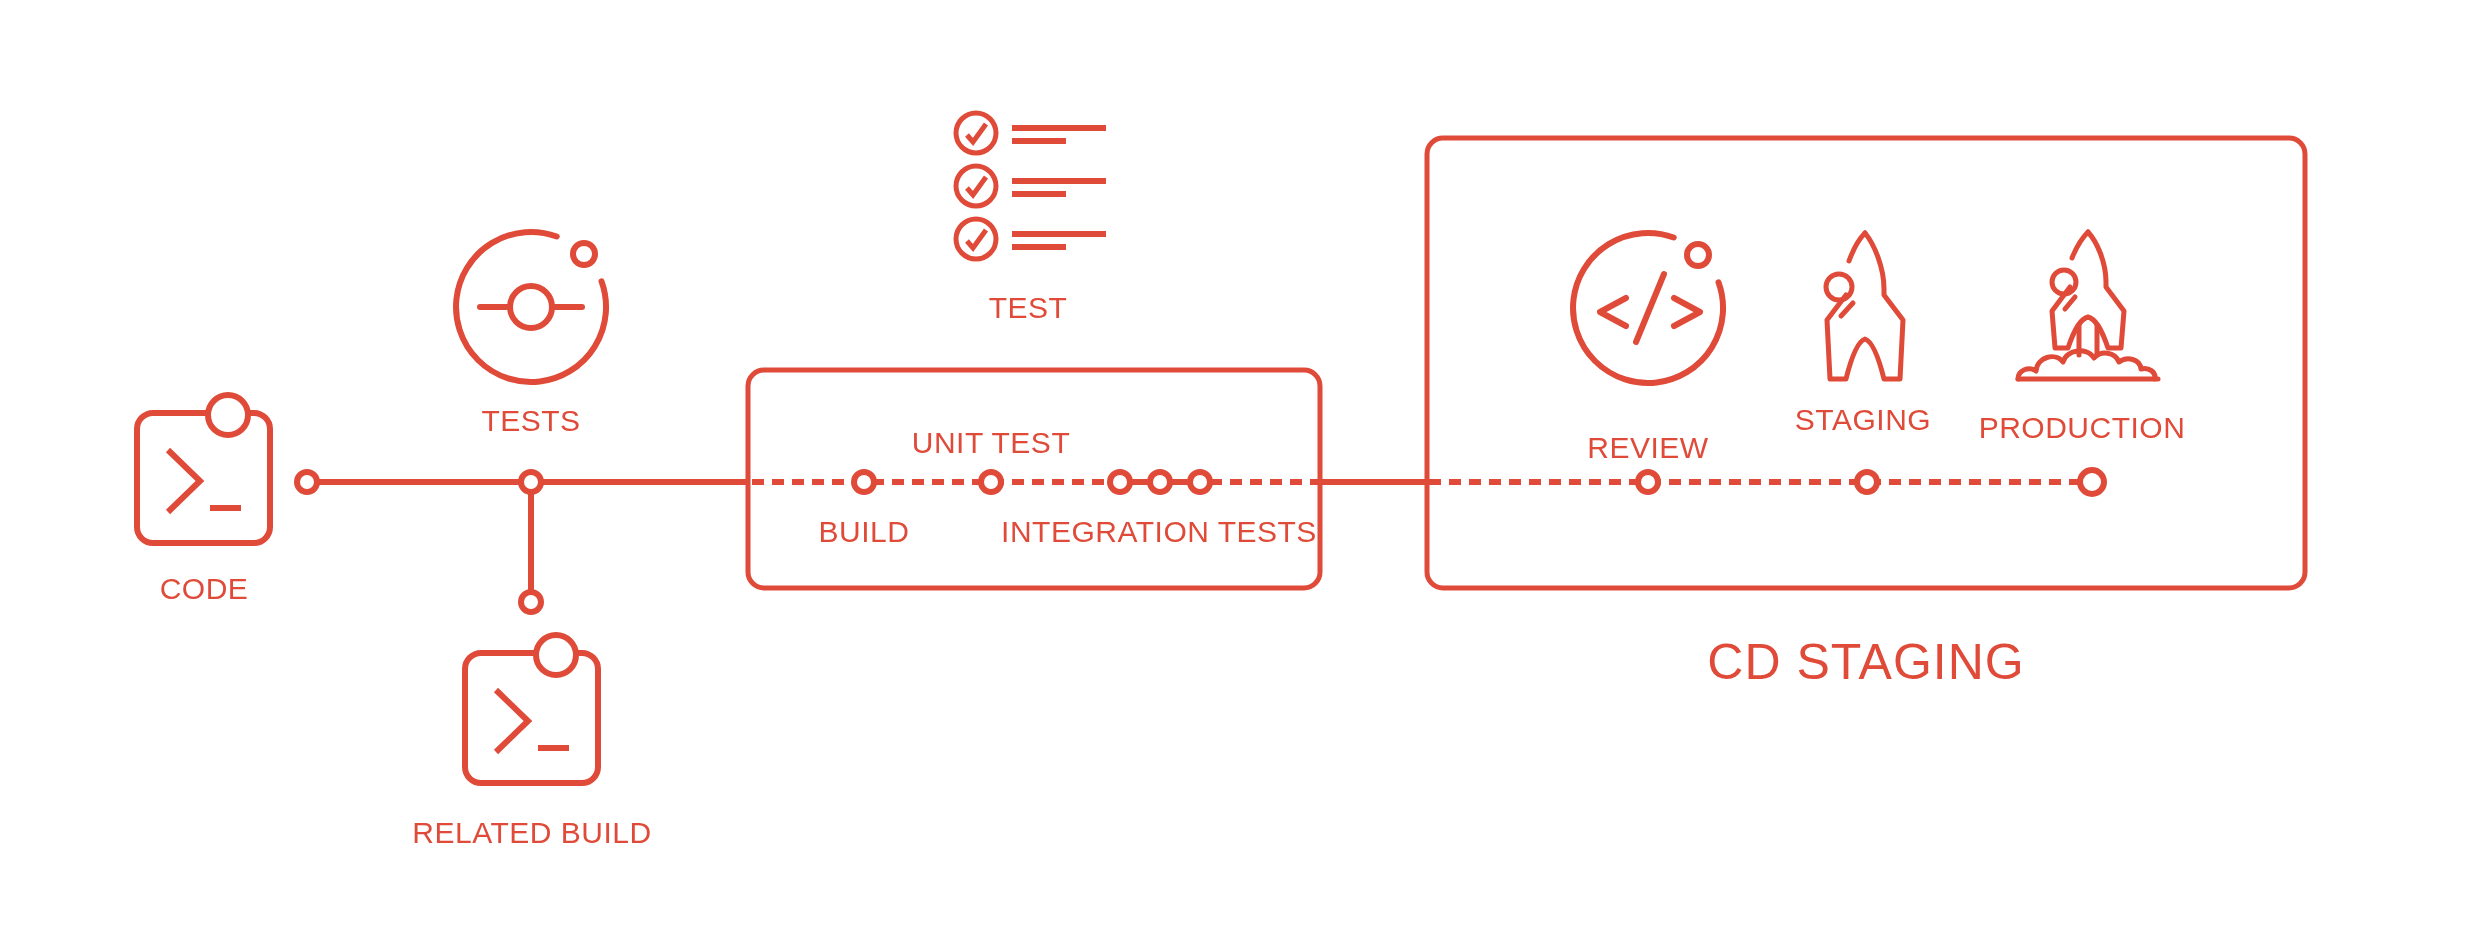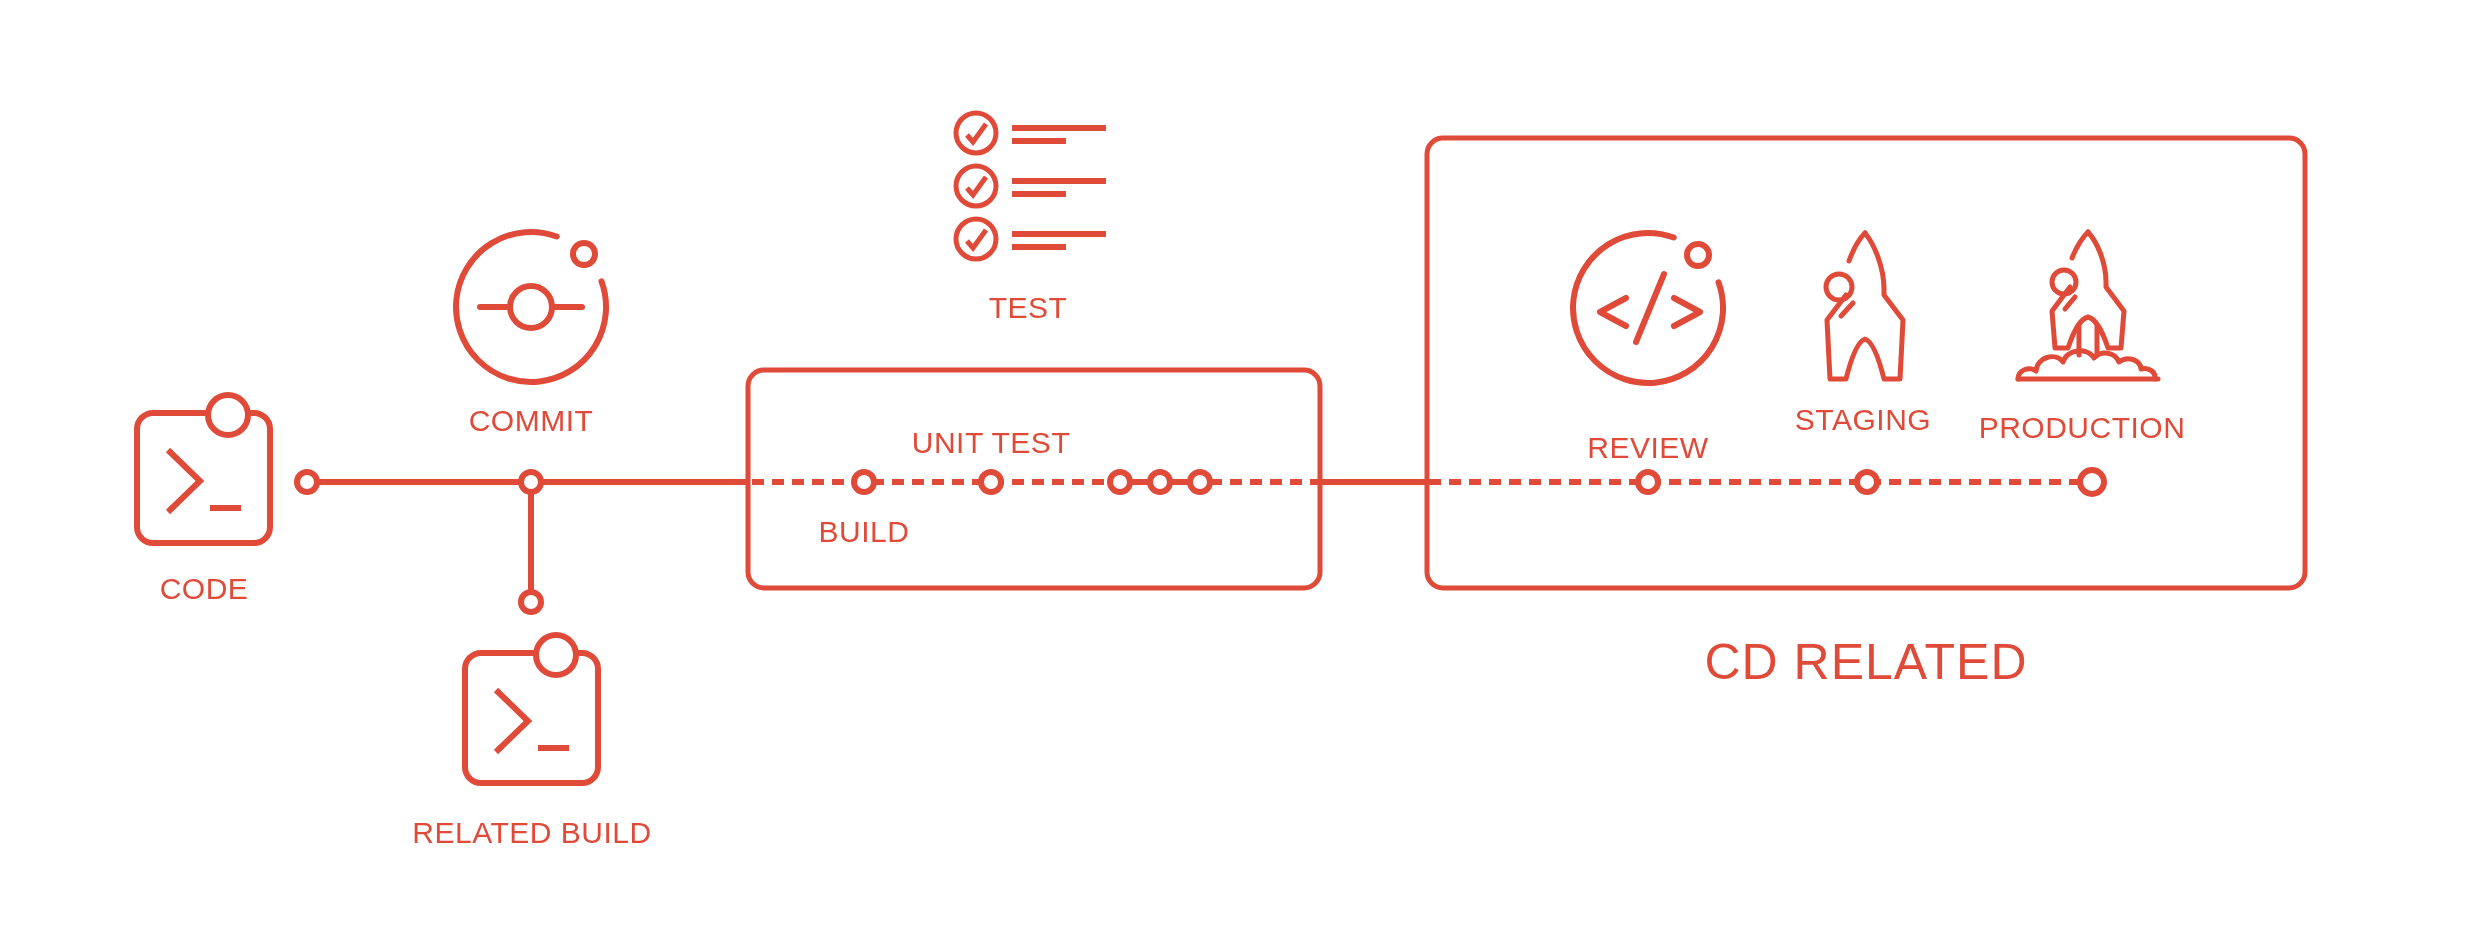--- a/index.html
+++ b/index.html
@@ -117,23 +117,24 @@
       <path d="M62 69 L52 81"></path>
       <circle cx="51" cy="54" r="12"></circle>
       <line x1="66" y1="97" x2="66" y2="127"></line>
       <line x1="84" y1="97" x2="84" y2="127"></line>
       <path d="M5 151 C5 142 16 138 23 143 C24 129 42 124 50 134 C54 121 74 119 81 130 C88 122 102 124 106 134 C114 128 127 131 128 141 C136 139 143 144 142 151"></path>
       <path d="M5 151 L145 151"></path>
     </g>
   </svg>
 
   <div class="label" style="left:204px;  top:589px">CODE</div>
-  <div class="label" style="left:531px;  top:421px">COMMIT</div>
+  <div class="label" style="left:531px;  top:421px">TESTS</div>
   <div class="label" style="left:532px;  top:833px">RELATED BUILD</div>
   <div class="label" style="left:1028px; top:308px">TEST</div>
   <div class="label" style="left:864px;  top:532px">BUILD</div>
   <div class="label" style="left:991px;  top:443px">UNIT TEST</div>
+  <div class="label" style="left:1159px; top:532px">INTEGRATION TESTS</div>
   <div class="label" style="left:1648px; top:448px">REVIEW</div>
   <div class="label" style="left:1863px; top:420px">STAGING</div>
   <div class="label" style="left:2082px; top:428px">PRODUCTION</div>
-  <div class="label title" style="left:1866px; top:662px">CD RELATED</div>
+  <div class="label title" style="left:1866px; top:662px">CD STAGING</div>
 
 </div>
 
 </body></html>

